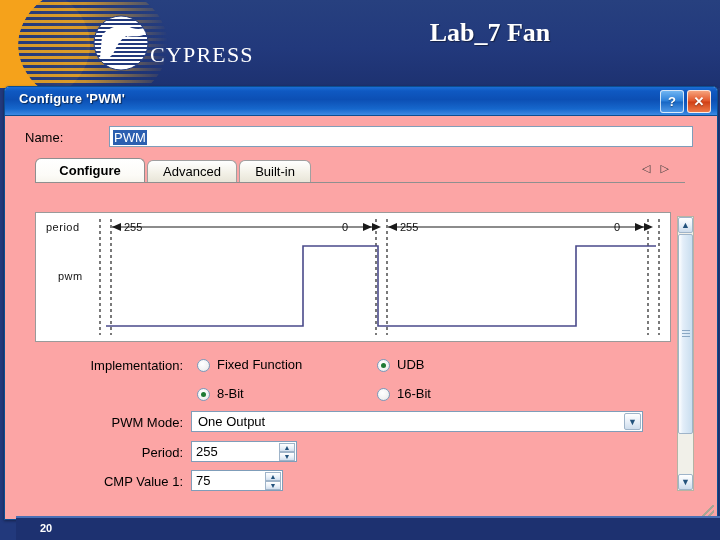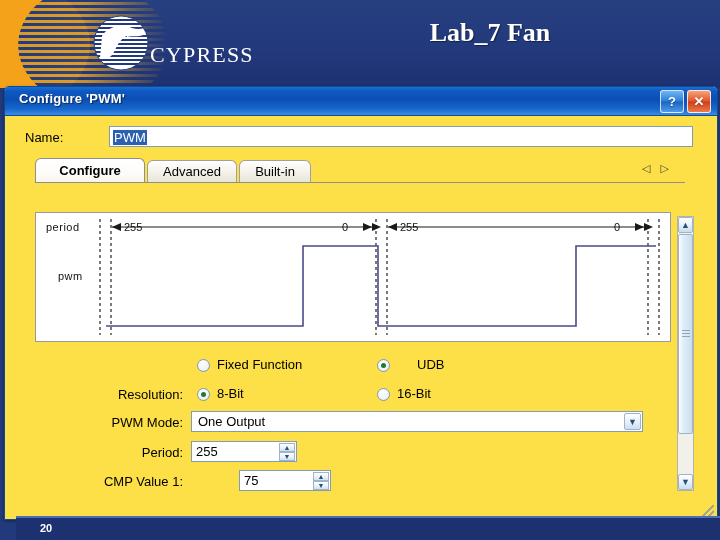--- a/index.html
+++ b/index.html
@@ -70,21 +70,21 @@
     width:22px;height:21px;border-radius:3px;
     display:flex;align-items:center;justify-content:center;
     font-size:13px;font-weight:bold;color:#fff;
     border:1px solid rgba(255,255,255,.75);
     text-shadow:0 1px 1px rgba(0,0,0,.4);
   }
   .tb-help{background:linear-gradient(180deg,#6fb5f2 0%,#2b7fd9 48%,#1766c4 52%,#4f9ae8 100%);}
   .tb-close{background:linear-gradient(180deg,#f6a27c 0%,#e2562a 48%,#cf3f15 52%,#ef7a48 100%);
             border-color:rgba(255,255,255,.8);}
 
-  .dlg-body{position:relative;width:712px;height:403px;background:#fde047;}
+  .dlg-body{position:relative;width:712px;height:403px;background:#fca5a5;}
 
   .name-row{position:absolute;left:0;top:10px;width:712px;height:24px;}
   .lbl{font-size:13px;color:#000;}
   .name-label{position:absolute;left:20px;top:4px;}
   .name-input{
     position:absolute;left:104px;top:0;width:584px;height:21px;
     border:1px solid #7f9db9;background:#ffffff;
     font-size:13px;color:#000;box-sizing:border-box;
     padding:2px 3px;line-height:17px;
   }
@@ -330,26 +330,26 @@
       </div>
 
       <div class="vscroll">
         <div class="vs-btn vs-up">▲</div>
         <div class="vs-thumb">
           <div class="vs-grip"></div>
         </div>
         <div class="vs-btn vs-down">▼</div>
       </div>
 
+      <div class="rlabel" style="left:30px;top:242px;width:148px;">Implementation:</div>
       <div class="radio" style="left:192px;top:243px;"></div>
       <div class="radio-lbl" style="left:212px;top:241px;">Fixed Function</div>
       <div class="radio on" style="left:372px;top:243px;"></div>
-      <div class="radio-lbl" style="left:412px;top:241px;">UDB</div>
-
-      <div class="rlabel" style="left:30px;top:271px;width:148px;">Resolution:</div>
+      <div class="radio-lbl" style="left:392px;top:241px;">UDB</div>
+
       <div class="radio on" style="left:192px;top:272px;"></div>
       <div class="radio-lbl" style="left:212px;top:270px;">8-Bit</div>
       <div class="radio" style="left:372px;top:272px;"></div>
       <div class="radio-lbl" style="left:392px;top:270px;">16-Bit</div>
 
       <div class="rlabel" style="left:30px;top:299px;width:148px;">PWM Mode:</div>
       <div class="combo" style="left:186px;top:295px;width:452px;">
         <span>One Output</span>
         <span class="combo-arrow">▼</span>
       </div>
@@ -359,21 +359,21 @@
         <span>255</span>
         <span class="spin-btns">
           <span class="spin-b">▲</span>
           <span class="spin-b">▼</span>
         </span>
       </div>
       <div class="btn max-btn">Max</div>
       <div class="period-note">Period = 12.8ms</div>
 
       <div class="rlabel" style="left:30px;top:358px;width:148px;">CMP Value 1:</div>
-      <div class="spin-field" style="left:186px;top:354px;width:92px;margin-left:48px;">
+      <div class="spin-field" style="left:186px;top:354px;width:92px;">
         <span>75</span>
         <span class="spin-btns">
           <span class="spin-b">▲</span>
           <span class="spin-b">▼</span>
         </span>
       </div>
 
       <div class="grip"></div>
     </div>
   </div>

